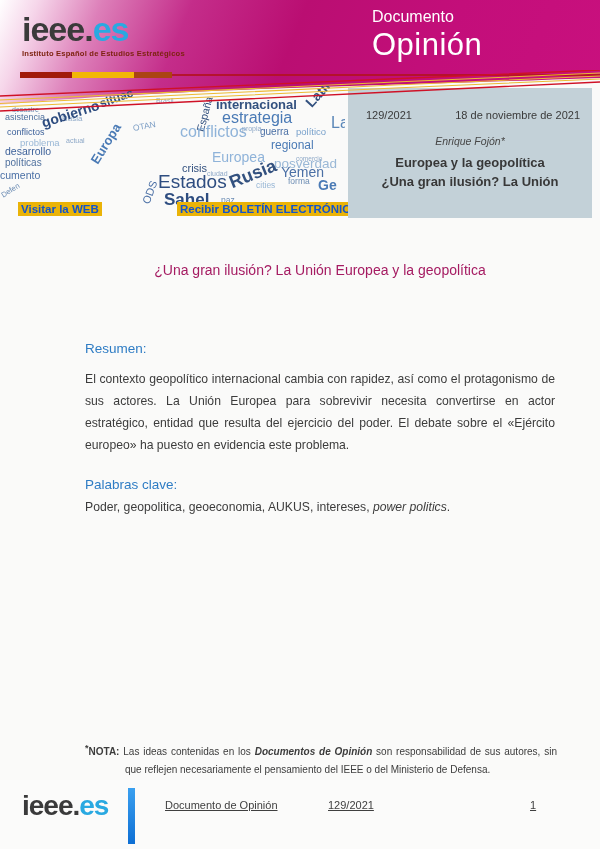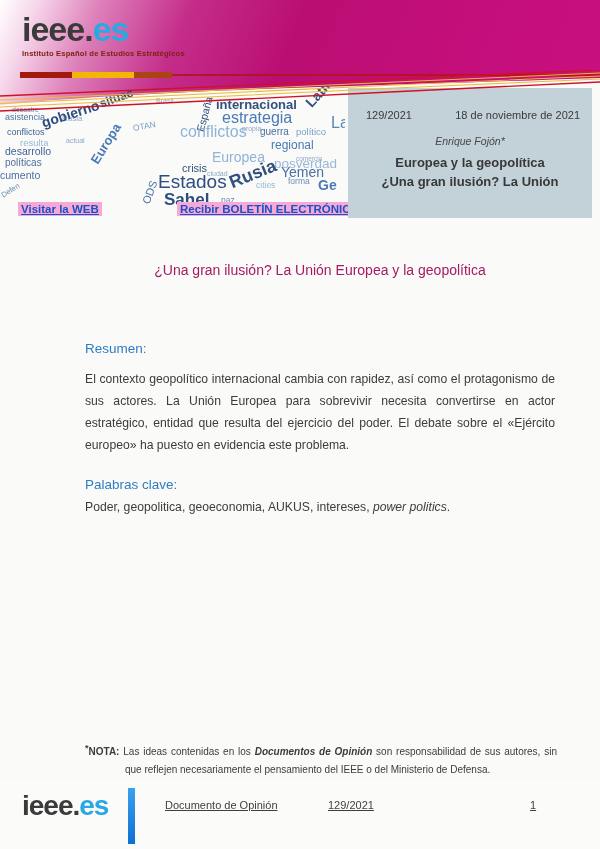--- a/index.html
+++ b/index.html
@@ -30,21 +30,21 @@
   .doc-type-small { font-size:16px; font-weight:400; }
   .doc-type-big { font-size:31px; font-weight:400; letter-spacing:.5px; margin-top:1px; }
 
   
   .swoosh { position:absolute; top:70px; left:0; width:600px; height:45px; z-index:5; pointer-events:none; }
 
   
   .hero { position:absolute; top:86px; left:0; width:600px; height:150px; z-index:2; }
   .wordcloud { position:absolute; top:0; left:0; width:345px; height:150px; overflow:hidden; }
   .wc-word { position:absolute; line-height:1; white-space:nowrap; transform-origin:left center; }
-  .hero-link { position:absolute; font-size:11.5px; font-weight:bold; color:#1254cc; text-decoration:underline; background:#f9a8d4; padding:1px 3px; cursor:pointer; }
+  .hero-link { position:absolute; font-size:11.5px; font-weight:bold; color:#1254cc; background:#eab308; padding:1px 3px; cursor:pointer; }
   .link-web { left:18px; top:116px; }
   .link-boletin { left:177px; top:116px; }
 
   .meta-box { position:absolute; left:348px; top:2px; width:244px; height:130px; background:#c3d1d8; color:#3a3a3a; }
   .meta-row { display:flex; justify-content:space-between; padding:21px 12px 0 18px; font-size:11px; }
   .meta-author { margin-top:14px; text-align:center; font-size:10.5px; font-style:italic; color:#474747; }
   .meta-title { margin-top:6px; text-align:center; font-size:13px; font-weight:bold; line-height:19px; color:#383838; }
 
   
   .doc-title { position:absolute; top:262px; left:85px; width:470px; text-align:center; font-size:14px; font-weight:400; color:#a51b62; z-index:2; }
@@ -80,30 +80,34 @@
     <div class="logo-block">
       <div class="logo"><span class="ieee">ieee.</span><span class="es">es</span></div>
       <div class="logo-sub">Instituto Español de Estudios Estratégicos</div>
     </div>
     <div class="flag-stripe">
       <span class="f-r1"></span>
         <span class="f-y"></span>
         <span class="f-r2"></span>
     </div>
     <div class="flag-line"></div>
+    <div class="doc-type">
+      <div class="doc-type-small">Documento</div>
+      <div class="doc-type-big">Opinión</div>
+    </div>
   </header>
 
   <section class="hero">
     <div class="wordcloud" id="wordcloud">
         <span class="wc-word" style="left: 12px; top: 20px; font-size: 7px; color: rgb(109, 141, 180);">desastre</span>
         <span class="wc-word" style="left: 5px; top: 27px; font-size: 9px; color: rgb(79, 112, 158);">asistencia</span>
         <span class="wc-word" style="left: 62px; top: 29px; font-size: 8px; color: rgb(143, 169, 200);">Rusia</span>
         <span class="wc-word" style="left: 42px; top: 30px; font-size: 14px; color: rgb(46, 77, 128); transform: rotate(-18deg); font-weight: 700;">gobierno</span>
         <span class="wc-word" style="left: 7px; top: 42px; font-size: 9px; color: rgb(63, 99, 155);">conflictos</span>
-        <span class="wc-word" style="left: 20px; top: 52px; font-size: 9.5px; color: rgb(154, 184, 214);">resulta</span>
+        <span class="wc-word" style="left: 20px; top: 52px; font-size: 9.5px; color: rgb(154, 184, 214);">problema</span>
         <span class="wc-word" style="left: 66px; top: 51px; font-size: 7px; color: rgb(143, 169, 200);">actual</span>
         <span class="wc-word" style="left: 5px; top: 60px; font-size: 10.5px; color: rgb(63, 99, 155);">desarrollo</span>
         <span class="wc-word" style="left: 94px; top: 70px; font-size: 13px; color: rgb(74, 122, 181); transform: rotate(-58deg); font-weight: 700;">Europa</span>
         <span class="wc-word" style="left: 5px; top: 72px; font-size: 10px; color: rgb(79, 112, 158);">políticas</span>
         <span class="wc-word" style="left: 0px; top: 84px; font-size: 10.5px; color: rgb(74, 111, 165);">cumento</span>
         <span class="wc-word" style="left: 2px; top: 106px; font-size: 7.5px; color: rgb(109, 141, 180); transform: rotate(-32deg);">Defen</span>
         <span class="wc-word" style="left: 100px; top: 12px; font-size: 12px; color: rgb(46, 77, 128); transform: rotate(-20deg); font-weight: 700;">situac</span>
         <span class="wc-word" style="left: 156px; top: 11px; font-size: 7px; color: rgb(143, 169, 200);">Brasil</span>
         <span class="wc-word" style="left: 133px; top: 38px; font-size: 8.5px; color: rgb(122, 156, 196); transform: rotate(-10deg);">OTAN</span>
         <span class="wc-word" style="left: 200px; top: 40px; font-size: 10.5px; color: rgb(51, 81, 127); transform: rotate(-75deg);">España</span>

